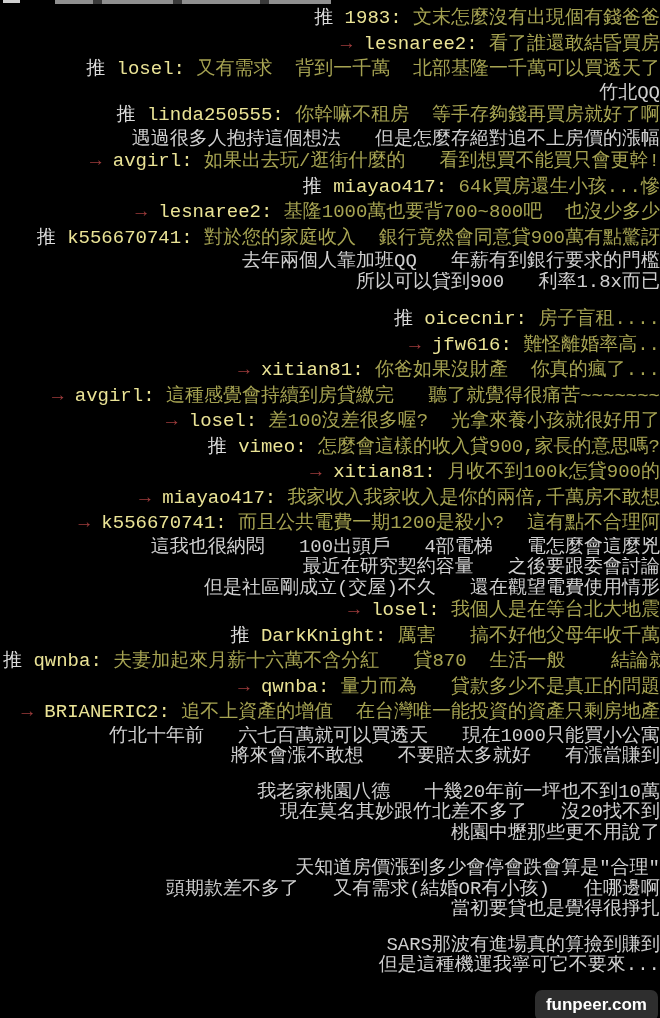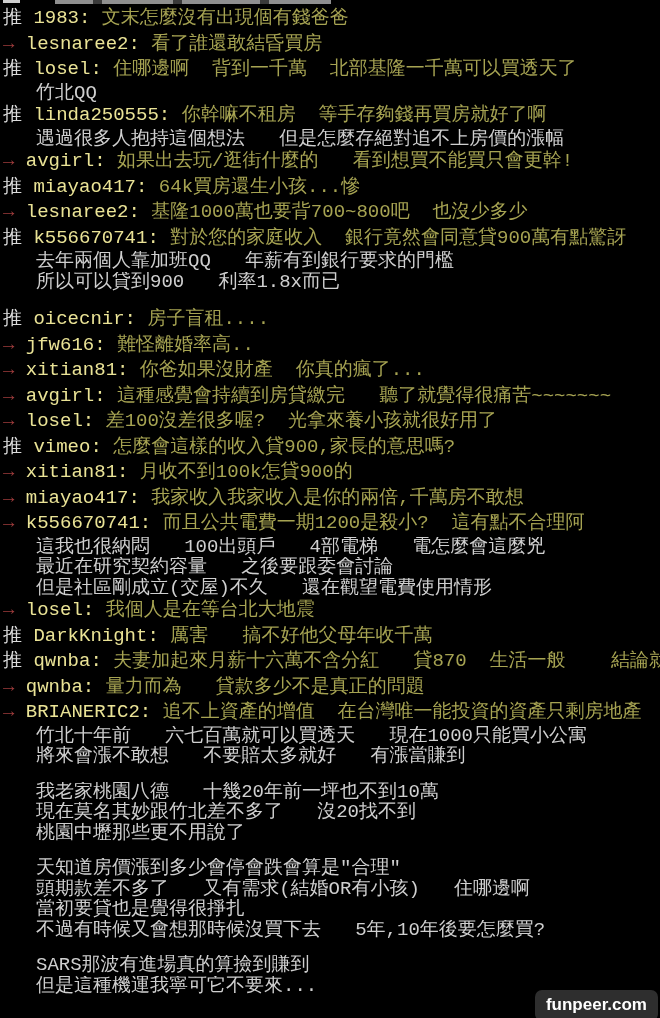--- a/index.html
+++ b/index.html
@@ -7,20 +7,21 @@
     padding: 0;
     background: var(--bg, #000);
   }
   #screen {
     position: relative;
     width: 660px;
     height: 1018px;
     background: var(--bg, #000);
     overflow: hidden;
     font-family: "Liberation Mono", "DejaVu Sans Mono", monospace;
+    text-align: right;
   }
   #top-sliver {
     position: absolute;
     top: 0; left: 0;
     width: 660px; height: 5px;
   }
   #top-sliver .glyph-bottoms {
     position: absolute;
     top: 0; left: 3px;
     width: 17px; height: 3px;
@@ -79,21 +80,21 @@
     <span class="inverted-bar">
       <i style="left:38px"></i>
         <i style="left:118px"></i>
         <i style="left:205px"></i>
     </span>
   </div>
 
   <div id="lines">
       <div class="line push-line"><span class="tag-push">推 </span><span class="user">1983: </span><span class="comment">文末怎麼沒有出現個有錢爸爸</span></div>
       <div class="line push-line"><span class="tag-arrow">→ </span><span class="user">lesnaree2: </span><span class="comment">看了誰還敢結昏買房</span></div>
-      <div class="line push-line"><span class="tag-push">推 </span><span class="user">losel: </span><span class="comment">住哪邊啊  背到一千萬  北部基隆一千萬可以買透天了</span></div>
+      <div class="line push-line"><span class="tag-push">推 </span><span class="user">losel: </span><span class="comment">又有需求  背到一千萬  北部基隆一千萬可以買透天了</span></div>
       <div class="line body-line"><span class="">竹北QQ</span></div>
       <div class="line push-line"><span class="tag-push">推 </span><span class="user">linda250555: </span><span class="comment">你幹嘛不租房  等手存夠錢再買房就好了啊</span></div>
       <div class="line body-line"><span class="">遇過很多人抱持這個想法   但是怎麼存絕對追不上房價的漲幅</span></div>
       <div class="line push-line"><span class="tag-arrow">→ </span><span class="user">avgirl: </span><span class="comment">如果出去玩/逛街什麼的   看到想買不能買只會更幹!</span></div>
       <div class="line push-line"><span class="tag-push">推 </span><span class="user">miayao417: </span><span class="comment">64k買房還生小孩...慘</span></div>
       <div class="line push-line"><span class="tag-arrow">→ </span><span class="user">lesnaree2: </span><span class="comment">基隆1000萬也要背700~800吧  也沒少多少</span></div>
       <div class="line push-line"><span class="tag-push">推 </span><span class="user">k556670741: </span><span class="comment">對於您的家庭收入  銀行竟然會同意貸900萬有點驚訝</span></div>
       <div class="line body-line"><span class="">去年兩個人靠加班QQ   年薪有到銀行要求的門檻</span></div>
       <div class="line body-line"><span class="">所以可以貸到900   利率1.8x而已</span></div>
       <div class="line gap"></div>
@@ -117,20 +118,19 @@
       <div class="line body-line"><span class="">竹北十年前   六七百萬就可以買透天   現在1000只能買小公寓</span></div>
       <div class="line body-line"><span class="">將來會漲不敢想   不要賠太多就好   有漲當賺到</span></div>
       <div class="line gap"></div>
       <div class="line body-line"><span class="">我老家桃園八德   十幾20年前一坪也不到10萬</span></div>
       <div class="line body-line"><span class="">現在莫名其妙跟竹北差不多了   沒20找不到</span></div>
       <div class="line body-line"><span class="">桃園中壢那些更不用說了</span></div>
       <div class="line gap"></div>
       <div class="line body-line"><span class="">天知道房價漲到多少會停會跌會算是"合理"</span></div>
       <div class="line body-line"><span class="">頭期款差不多了   又有需求(結婚OR有小孩)   住哪邊啊</span></div>
       <div class="line body-line"><span class="">當初要貸也是覺得很掙扎</span></div>
-      <div class="line body-line"><span class="">不過有時候又會想那時候沒買下去   5年,10年後要怎麼買?</span></div>
       <div class="line gap"></div>
       <div class="line body-line"><span class="">SARS那波有進場真的算撿到賺到</span></div>
       <div class="line body-line"><span class="">但是這種機運我寧可它不要來...</span></div>
     </div>
 
   <div id="watermark">funpeer.com</div>
 </div>
 
 </body></html>

